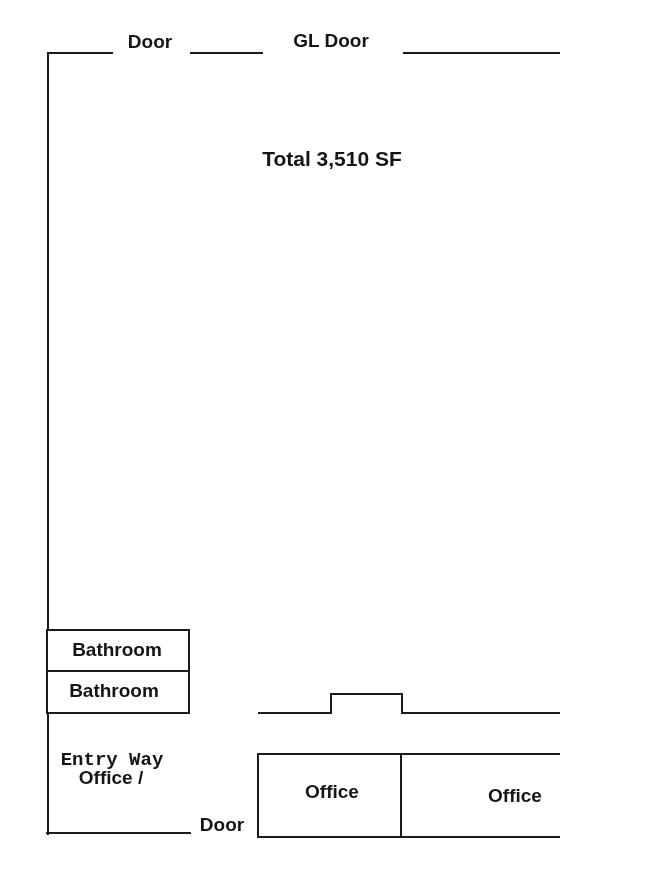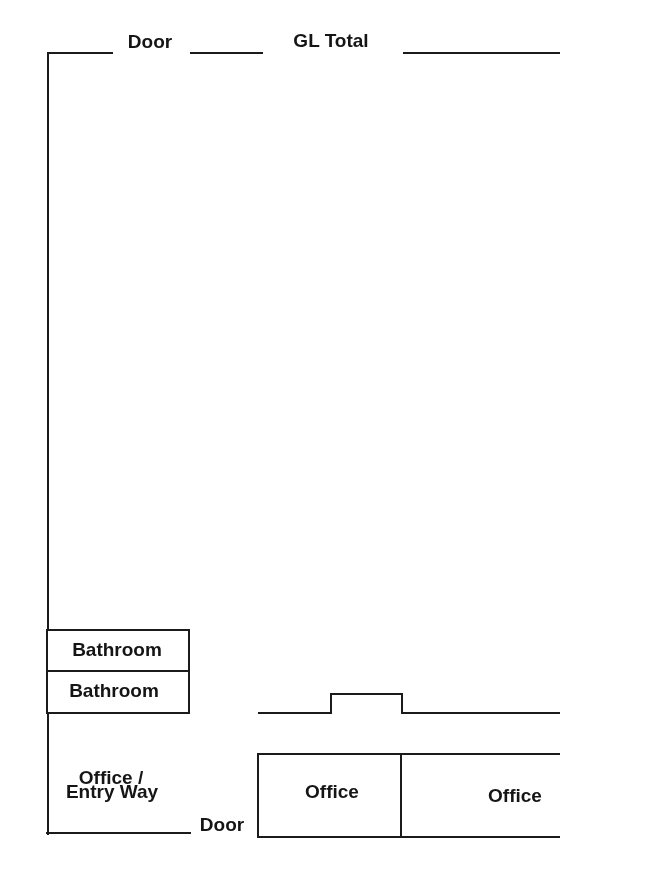--- a/index.html
+++ b/index.html
@@ -48,36 +48,37 @@
 <div class="canvas">
 
   <div class="wall" style="left:47px; top:52px; width:66px; height:2px;"></div>
   <div class="wall" style="left:190px; top:52px; width:73px; height:2px;"></div>
   <div class="wall" style="left:403px; top:52px; width:214px; height:2px;"></div>
 
   <div class="wall" style="left:47px; top:52px; width:2px; height:783px;"></div>
   <div class="wall" style="left:615px; top:52px; width:2px; height:786px;"></div>
 
   <div class="label" style="left:150px; top:42px;">Door</div>
-  <div class="label" style="left:331px; top:41px;">GL Total</div>
+  <div class="label" style="left:331px; top:41px;">GL Door</div>
 
+  <div class="label title" style="left:332px; top:159px;">Total 3,510 SF</div>
 
   <div class="room-box" style="left:46px; top:629px; width:144px; height:43px;"></div>
   <div class="room-box" style="left:46px; top:670px; width:144px; height:44px;"></div>
   <div class="label" style="left:117px; top:650px;">Bathroom</div>
   <div class="label" style="left:114px; top:691px;">Bathroom</div>
 
   <div class="wall" style="left:258px; top:712px; width:74px; height:2px;"></div>
   <div class="wall" style="left:330px; top:693px; width:2px; height:21px;"></div>
   <div class="wall" style="left:330px; top:693px; width:73px; height:2px;"></div>
   <div class="wall" style="left:401px; top:693px; width:2px; height:21px;"></div>
   <div class="wall" style="left:401px; top:712px; width:216px; height:2px;"></div>
 
   <div class="label" style="left:111px; top:778px;">Office /</div>
-  <div class="label" style="left:112px; top:792px;">Entry Way</div>
+  <div class="label" style="left:112px; top:760px;font-family:Liberation Mono, monospace;">Entry Way</div>
   <div class="wall" style="left:46px; top:832px; width:145px; height:2px;"></div>
   <div class="label" style="left:222px; top:825px;">Door</div>
 
   <div class="room-box" style="left:257px; top:753px; width:360px; height:85px;"></div>
   <div class="wall" style="left:400px; top:753px; width:2px; height:85px;"></div>
   <div class="label" style="left:332px; top:792px;">Office</div>
   <div class="label" style="left:515px; top:796px;">Office</div>
 
 </div>
 

